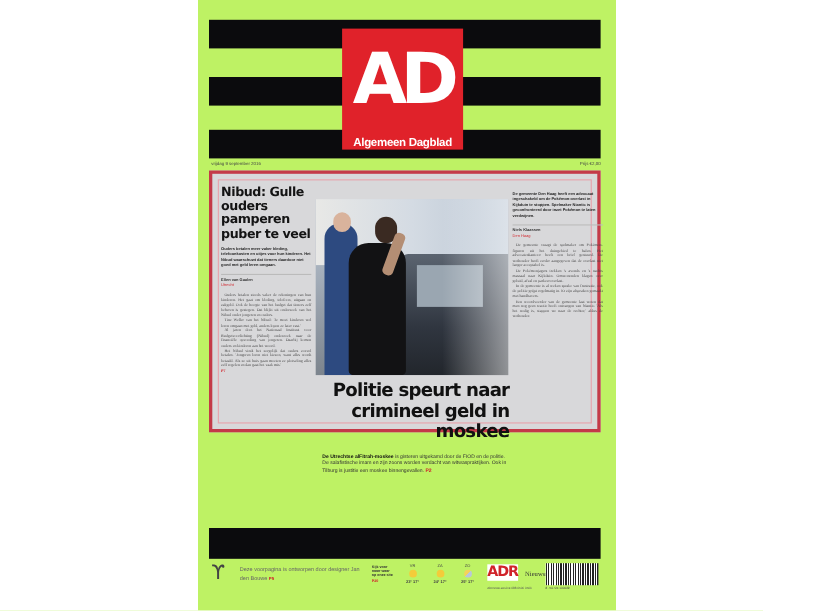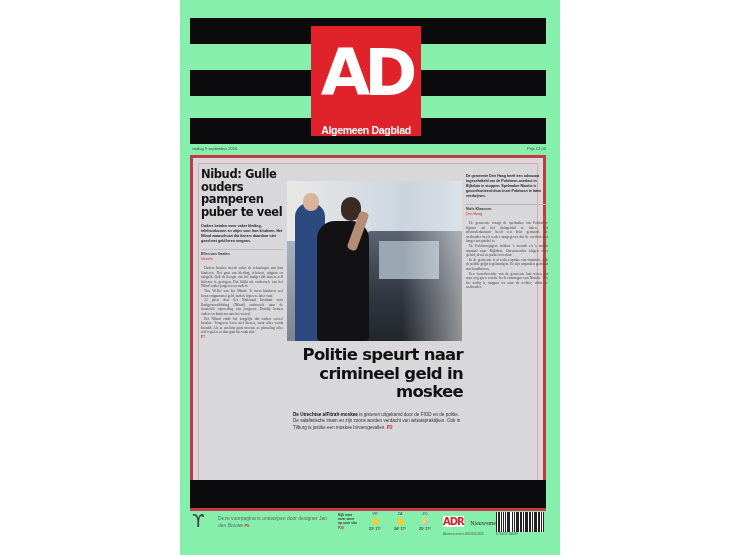--- a/index.html
+++ b/index.html
@@ -1,36 +1,36 @@
 <!DOCTYPE html>
 <html><head>
 <meta charset="utf-8">
 <style>
   * { box-sizing: border-box; margin: 0; padding: 0; }
   html, body { width: 740px; height: 555px; background: #ffffff; overflow: hidden; }
   body { font-family: "Liberation Sans", sans-serif; position: relative; }
 
-  .page { position: absolute; left: 180px; top: 0; width: 380px; height: 555px; background: #86efac; }
+  .page { position: absolute; left: 180px; top: 0; width: 380px; height: 555px; background: #bef264; }
 
   
   .stripe { position: absolute; left: 10px; width: 356px; height: 26px; background: #0b0b0d; }
   .stripe.s1 { top: 18px; }
   .stripe.s2 { top: 70px; }
   .stripe.s3 { top: 118px; }
 
   .logo { position: absolute; left: 131px; top: 26px; width: 110px; height: 110px; background: #e0222a; color: #fff; text-align: center; }
   .logo .mark { font-weight: 900; font-size: 64px; letter-spacing: -6px; line-height: 70px; margin-top: 12px; font-family: "DejaVu Sans", sans-serif; }
   .logo .name { font-size: 10.5px; font-weight: bold; letter-spacing: -0.3px; margin-top: 16px; }
 
   .dateline { position: absolute; top: 146px; font-size: 4px; color: #444; }
   .dateline.left { left: 12px; }
   .dateline.right { right: 14px; }
 
   
-  .frame { position: absolute; left: 10px; top: 155px; width: 356px; height: 356px; border: 3px solid #c43a48; background: #d8d8da; }
+  .frame { position: absolute; left: 10px; top: 155px; width: 356px; height: 238px; border: 3px solid #c43a48; background: #d8d8da; }
   .inner { position: absolute; inset: 5px; border: 1px solid #e8a2aa; }
 
   .col { position: absolute; top: 10px; }
   .col.left { left: 8px; width: 82px; }
   .col.right { left: 273px; width: 82px; }
 
   .side-head { font-family: "DejaVu Sans", sans-serif; font-weight: 900; font-size: 11.5px; line-height: 12.5px; color: #141414; letter-spacing: -0.4px; }
   .side-lead { font-size: 3.6px; line-height: 5px; color: #222; font-weight: bold; margin-top: 6px; }
   .byline { margin-top: 5px; border-top: 1px solid #bbb; padding-top: 2px; font-size: 3.6px; color: #333; font-weight: bold; }
   .place { font-size: 3.6px; color: #d0232a; margin-top: 1px; }
@@ -62,21 +62,21 @@
   .designer .more { font-size: 4px; }
 
   .weather-note { position: absolute; left: 148px; top: 3px; font-size: 3.3px; line-height: 4.2px; color: #333; width: 20px; font-weight: bold; }
   .weather-day { position: absolute; top: 2px; width: 22px; text-align: center; font-size: 3.6px; color: #444; }
   .weather-day .sun { display: block; width: 7px; height: 7px; border-radius: 50%; background: #f3cc3a; margin: 2px auto; }
   .weather-day .sun.cloudy { background: linear-gradient(135deg,#f3d35a 50%,#b9c7d8 50%); }
   .wd1 { left: 174px; } .wd2 { left: 199px; } .wd3 { left: 224px; }
   .weather-day .temp { margin-top: 2px; font-weight: bold; }
 
   .publisher { position: absolute; left: 253px; top: 1px; }
-  .publisher .mark { display: inline-block; background: #fff; color: #d0232a; font-weight: 900; font-size: 10px; letter-spacing: -1px; font-family: "DejaVu Sans", sans-serif; }
+  .publisher .mark { display: inline-block; background: #fff; color: #d0232a; font-weight: 900; font-size: 13px; letter-spacing: -1px; font-family: "DejaVu Sans", sans-serif; }
   .publisher .pname { display: inline-block; font-family: "Liberation Serif", serif; font-size: 6px; color: #333; margin-left: 2px; }
   .publisher .small { font-size: 2.8px; color: #555; margin-top: 3px; width: 48px; }
 
   .barcode { position: absolute; left: 306px; top: 2px; width: 48px; height: 20px; background: repeating-linear-gradient(90deg,#222 0,#222 1px,#fff 1px,#fff 2px,#222 2px,#222 3.5px,#fff 3.5px,#fff 4.5px); }
   .barcode-num { position: absolute; left: 306px; top: 22px; font-size: 2.8px; color: #444; }
 </style>
 </head>
 <body>
 
 <div class="page">

